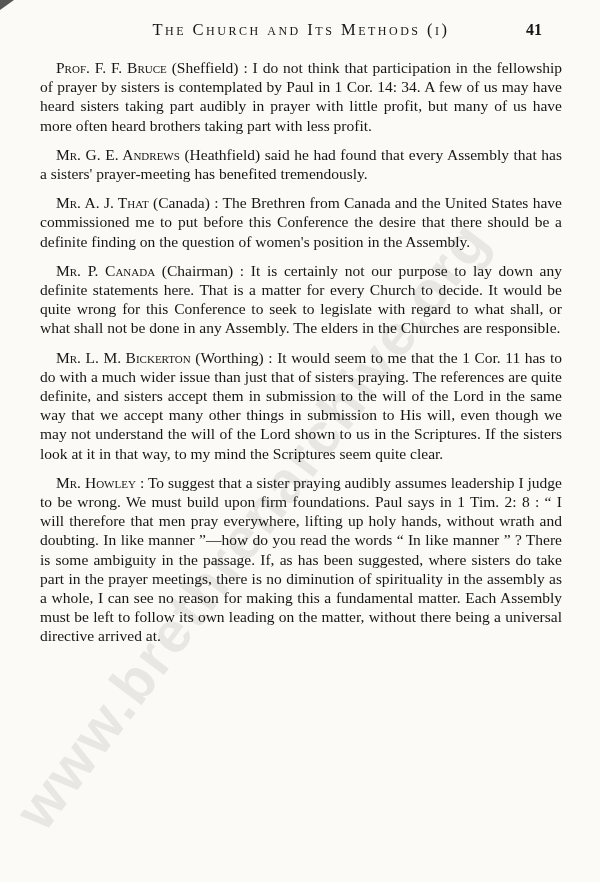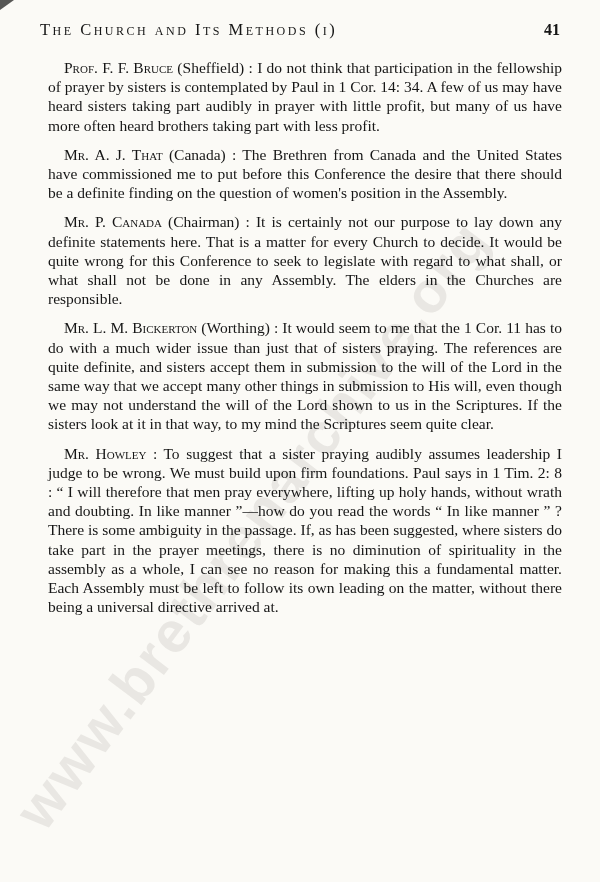--- a/index.html
+++ b/index.html
@@ -17,48 +17,48 @@
     position: absolute;
     inset: 0;
     background: #fbfaf6;
     box-sizing: border-box;
     padding: 20px 38px 16px 40px;
     font-family: "Liberation Serif", serif;
     color: #161616;
   }
   .page-header {
     position: relative;
-    text-align: left;
+    text-align: center;
     margin-bottom: 14px;
     height: 24px;
   }
   .page-title {
     font-variant: small-caps;
     letter-spacing: 2.5px;
     font-size: 16.5px;
     font-weight: 400;
     display: inline-block;
   }
   .page-number {
     position: absolute;
-    right: 2px;
+    right: 20px;
     top: 1px;
     font-size: 16px;
     font-weight: bold;
   }
   .body-text {
     position: relative;
     z-index: 2;
   }
   .para {
     font-size: 15.5px;
     line-height: 19.2px;
     text-align: justify;
     text-indent: 16px;
-    margin: 0 0 10px 8px;
+    margin: 0 0 10px 0;
   }
   .speaker {
     font-variant: small-caps;
   }
   .watermark {
     position: absolute;
     left: 28px;
     top: 788px;
     transform-origin: 0 50%;
     transform: rotate(-53deg);
@@ -91,20 +91,21 @@
   <div class="watermark">www.brethrenarchive.org</div>
 
   <div class="page-header">
     <span class="page-title">The Church and Its Methods (i)</span>
     <span class="page-number">41</span>
   </div>
 
   <div class="body-text">
     <p class="para"><span class="speaker">Prof. F. F. Bruce</span><span> (Sheffield) : I do not think that participation in the fellowship of prayer by sisters is contemplated by Paul in 1 Cor. 14: 34. A few of us may have heard sisters taking part audibly in prayer with little profit, but many of us have more often heard brothers taking part with less profit.</span></p>
 
+    <p class="para"><span class="speaker">Mr. G. E. Andrews</span><span> (Heathfield) said he had found that every Assembly that has a sisters' prayer-meeting has benefited tremendously.</span></p>
 
     <p class="para"><span class="speaker">Mr. A. J. That</span><span> (Canada) : The Brethren from Canada and the United States have commissioned me to put before this Conference the desire that there should be a definite finding on the question of women's position in the Assembly.</span></p>
 
     <p class="para"><span class="speaker">Mr. P. Canada</span><span> (Chairman) : It is certainly not our purpose to lay down any definite statements here. That is a matter for every Church to decide. It would be quite wrong for this Conference to seek to legislate with regard to what shall, or what shall not be done in any Assembly. The elders in the Churches are responsible.</span></p>
 
     <p class="para"><span class="speaker">Mr. L. M. Bickerton</span><span> (Worthing) : It would seem to me that the 1 Cor. 11 has to do with a much wider issue than just that of sisters praying. The references are quite definite, and sisters accept them in submission to the will of the Lord in the same way that we accept many other things in submission to His will, even though we may not understand the will of the Lord shown to us in the Scriptures. If the sisters look at it in that way, to my mind the Scriptures seem quite clear.</span></p>
 
     <p class="para"><span class="speaker">Mr. Howley</span><span> : To suggest that a sister praying audibly assumes leadership I judge to be wrong. We must build upon firm foundations. Paul says in 1 Tim. 2: 8 : “ I will therefore that men pray everywhere, lifting up holy hands, without wrath and doubting. In like manner ”—how do you read the words “ In like manner ” ? There is some ambiguity in the passage. If, as has been suggested, where sisters do take part in the prayer meetings, there is no diminution of spirituality in the assembly as a whole, I can see no reason for making this a fundamental matter. Each Assembly must be left to follow its own leading on the matter, without there being a universal directive arrived at.</span></p>
   </div>
 </div>

